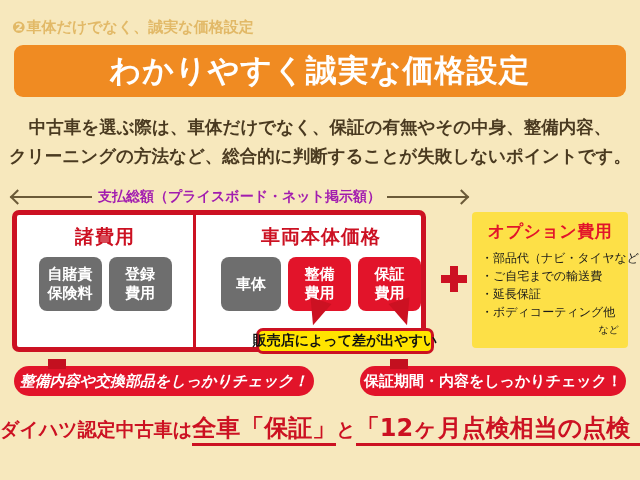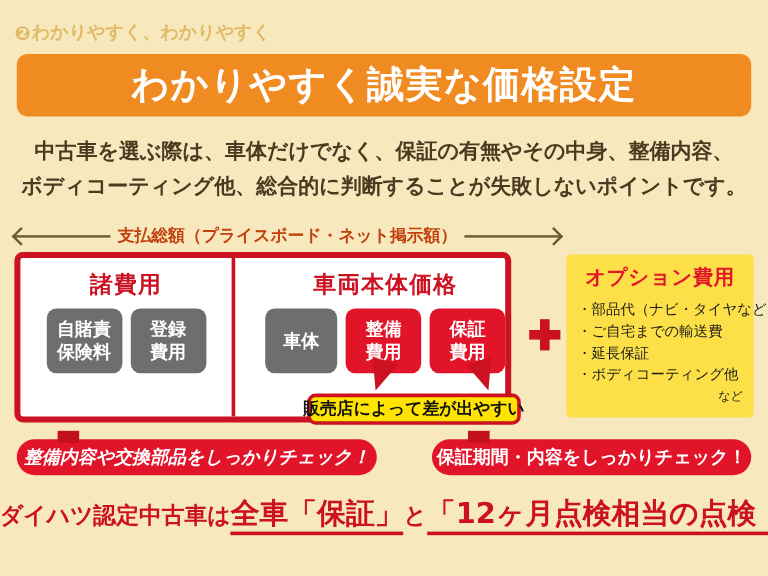--- a/index.html
+++ b/index.html
@@ -107,21 +107,21 @@
     left: 0;
     transform: translateY(-50%) rotate(-135deg);
   }
   .arrow-head-r::after {
     right: 0;
     transform: translateY(-50%) rotate(45deg);
   }
   .arrow-label {
     font-size: 14px;
     font-weight: bold;
-    color: #c2410c;
+    color: #a21caf;
     white-space: nowrap;
   }
 
   
   .cost-box {
     position: absolute;
     left: 12px;
     top: 210px;
     width: 414px;
     height: 142px;
@@ -303,30 +303,30 @@
   .bottom .big    { font-size: 24px; border-bottom: 3px solid #cc1122; padding-bottom: 1px; }
   .bottom .mid    { font-size: 19px; }
 </style>
 </head>
 <body>
 
 <div id="page">
 
   <div class="eyebrow">
     <span class="eyebrow-num">❷</span>
-    <span>わかりやすく、わかりやすく</span>
+    <span>車体だけでなく、誠実な価格設定</span>
   </div>
 
   <div class="banner">
     <span class="banner-title">わかりやすく誠実な価格設定</span>
   </div>
 
   <div class="lead">
     <div>中古車を選ぶ際は、車体だけでなく、保証の有無やその中身、整備内容、</div>
-    <div>ボディコーティング他、総合的に判断することが失敗しないポイントです。</div>
+    <div>クリーニングの方法など、総合的に判断することが失敗しないポイントです。</div>
   </div>
 
   <div class="arrow-row">
     <div class="arrow-line arrow-head-l"></div>
     <span class="arrow-label">支払総額（プライスボード・ネット掲示額）</span>
     <div class="arrow-line arrow-head-r"></div>
   </div>
 
   <div class="cost-box">
 

